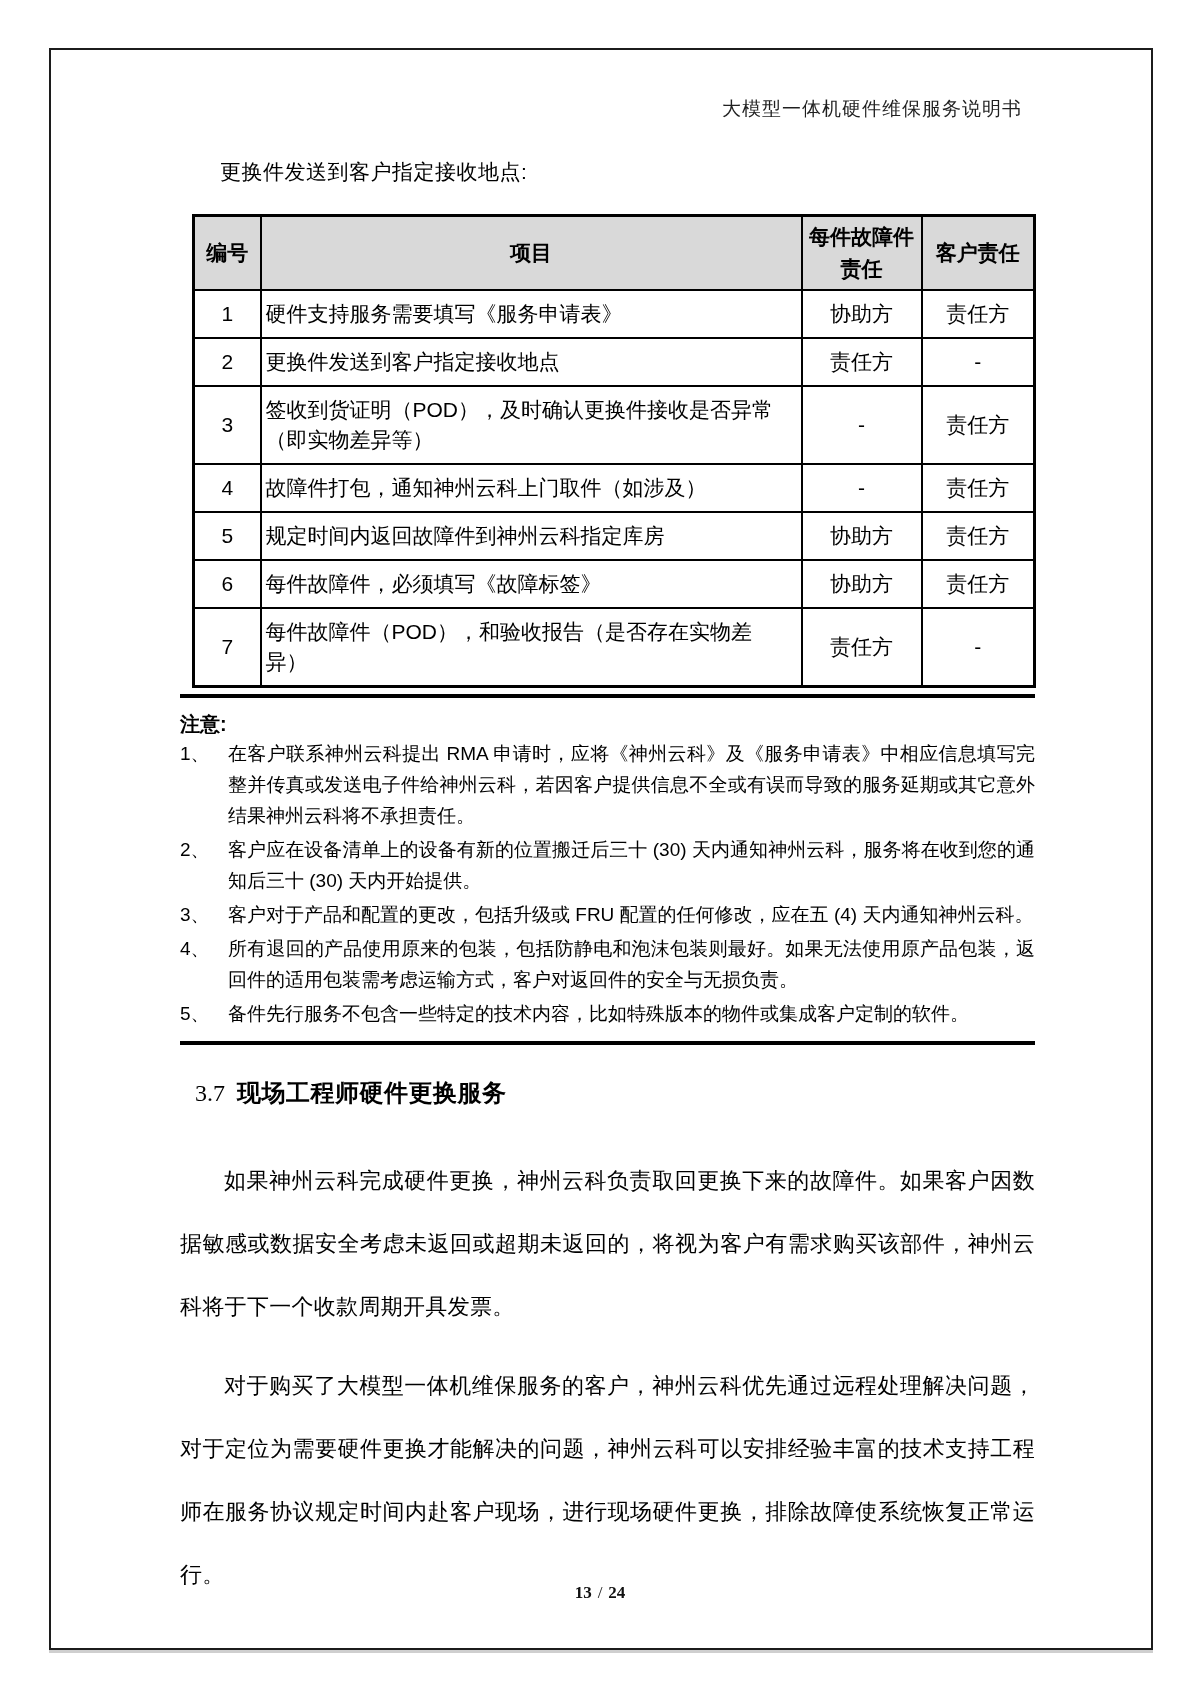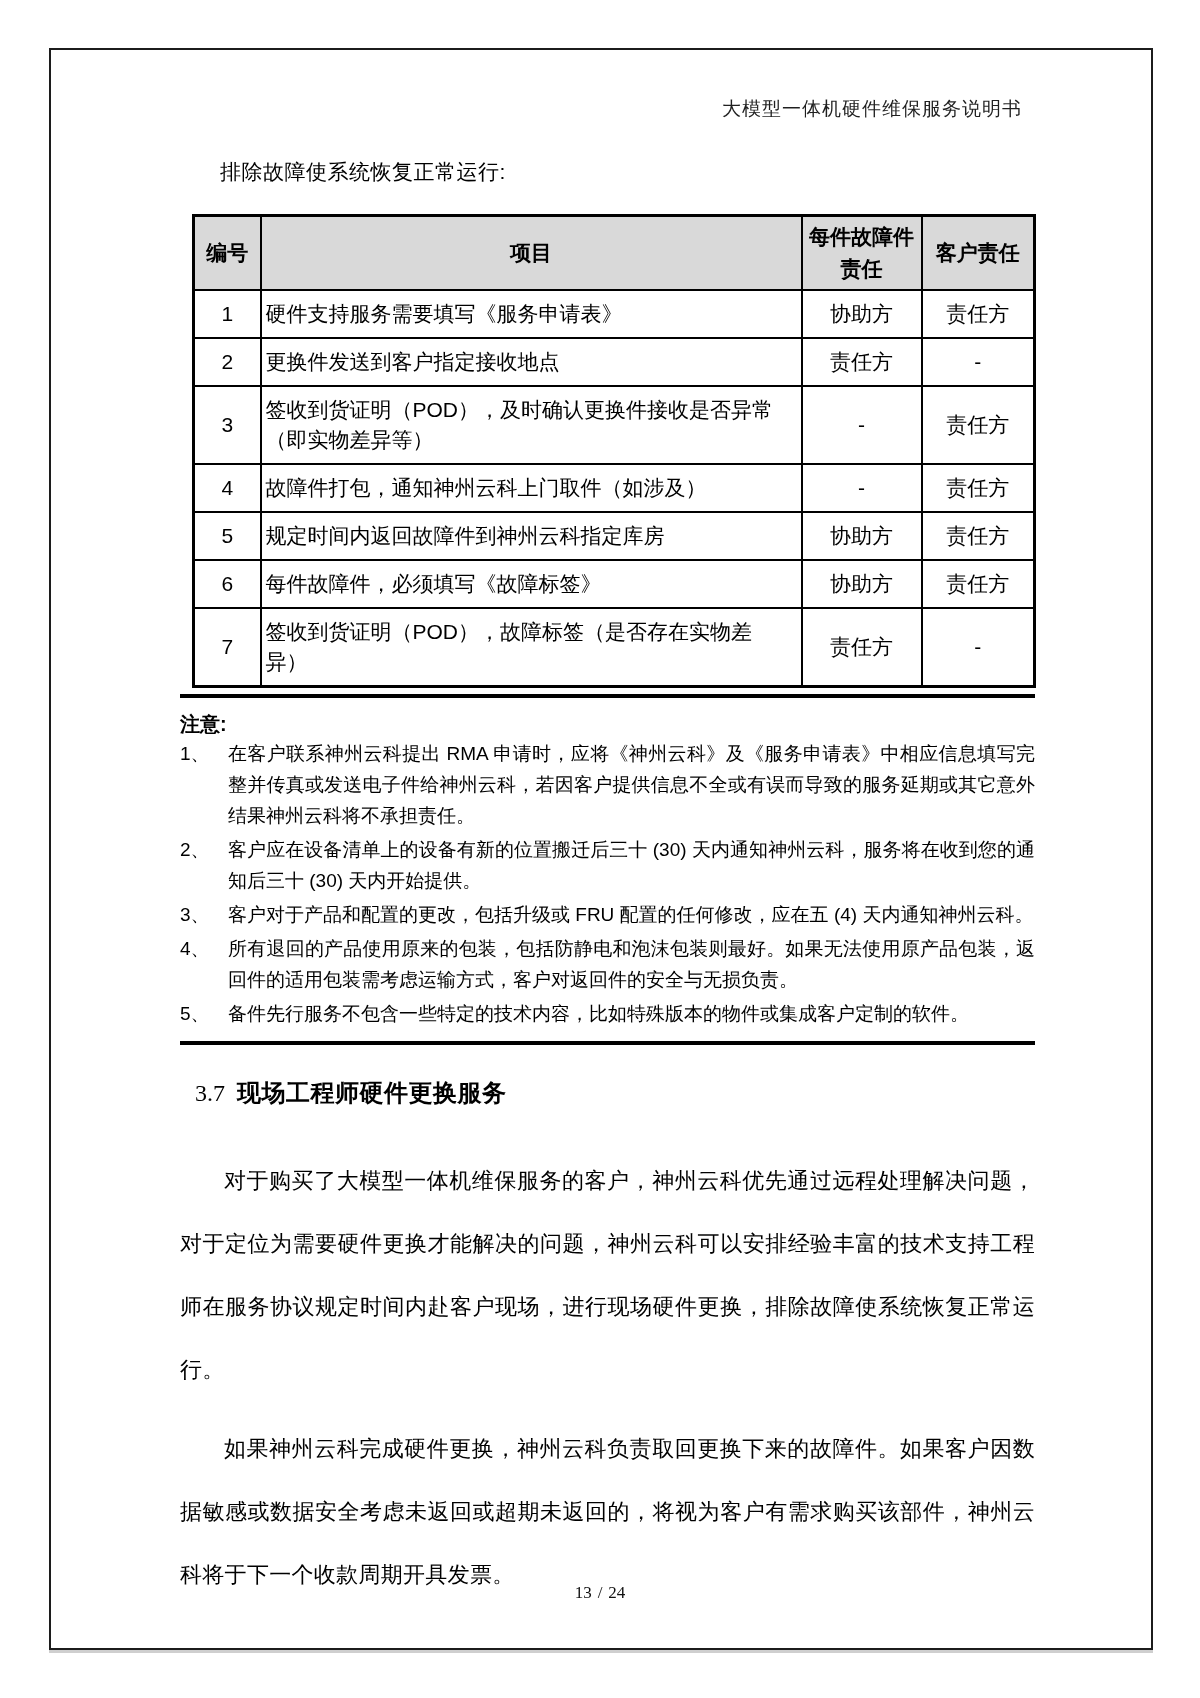--- a/index.html
+++ b/index.html
@@ -26,34 +26,34 @@
   .note-num{flex:0 0 48px;}
   .note-text{flex:1;text-align:justify;}
   .sec-heading{margin:30px 0 0 15px;font-size:24px;line-height:36px;}
   .sec-num{font-family:"Liberation Serif",serif;font-weight:400;margin-right:12px;}
   .sec-title{font-weight:700;letter-spacing:.5px;}
   .paras{margin-top:38px;}
   .paras p{margin:0 0 16px;font-size:22px;line-height:63px;text-indent:2em;
            text-align:justify;letter-spacing:.3px;}
   .doc-footer{position:absolute;top:1583px;left:0;width:1200px;text-align:center;
               font-family:"Liberation Serif",serif;font-size:17px;color:#111;}
-  .doc-footer b{font-weight:400;}
+  .doc-footer b{font-weight:700;}
   .doc-footer .sep{font-weight:400;margin:0 6px;}
 </style>
 </head>
 <body>
 
 <div class="page">
   <div class="frame"></div>
 
   <div class="doc-header">大模型一体机硬件维保服务说明书</div>
 
   <div class="content">
 
-    <div class="caption">排除故障使系统恢复正常运行:</div>
+    <div class="caption">更换件发送到客户指定接收地点:</div>
 
     <div class="tbl-wrap">
       <table class="resp">
         <colgroup>
           <col style="width:67px">
             <col style="width:541px">
             <col style="width:120px">
             <col style="width:113px">
         </colgroup>
         <thead>
@@ -109,21 +109,21 @@
 
             <tr>
               <td class="no">6</td>
               <td class="item">每件故障件，必须填写《故障标签》</td>
               <td class="vendor">协助方</td>
               <td class="customer">责任方</td>
             </tr>
 
             <tr>
               <td class="no">7</td>
-              <td class="item">签收到货证明（POD），故障标签（是否存在实物差异）</td>
+              <td class="item">每件故障件（POD），和验收报告（是否存在实物差异）</td>
               <td class="vendor">责任方</td>
               <td class="customer">-</td>
             </tr>
 
         </tbody>
       </table>
     </div>
 
     <div class="rule"></div>
 
@@ -159,23 +159,23 @@
     </div>
 
     <div class="rule second"></div>
 
     <div class="sec-heading">
       <span class="sec-num">3.7</span><span class="sec-title">现场工程师硬件更换服务</span>
     </div>
 
     <div class="paras">
 
+        <p>如果神州云科完成硬件更换，神州云科负责取回更换下来的故障件。如果客户因数据敏感或数据安全考虑未返回或超期未返回的，将视为客户有需求购买该部件，神州云科将于下一个收款周期开具发票。</p>
+
         <p>对于购买了大模型一体机维保服务的客户，神州云科优先通过远程处理解决问题，对于定位为需要硬件更换才能解决的问题，神州云科可以安排经验丰富的技术支持工程师在服务协议规定时间内赴客户现场，进行现场硬件更换，排除故障使系统恢复正常运行。</p>
-
-        <p>如果神州云科完成硬件更换，神州云科负责取回更换下来的故障件。如果客户因数据敏感或数据安全考虑未返回或超期未返回的，将视为客户有需求购买该部件，神州云科将于下一个收款周期开具发票。</p>
 
     </div>
 
   </div>
 
   <div class="doc-footer">
     <b>13</b><span class="sep">/</span><b>24</b>
   </div>
 </div>
 

